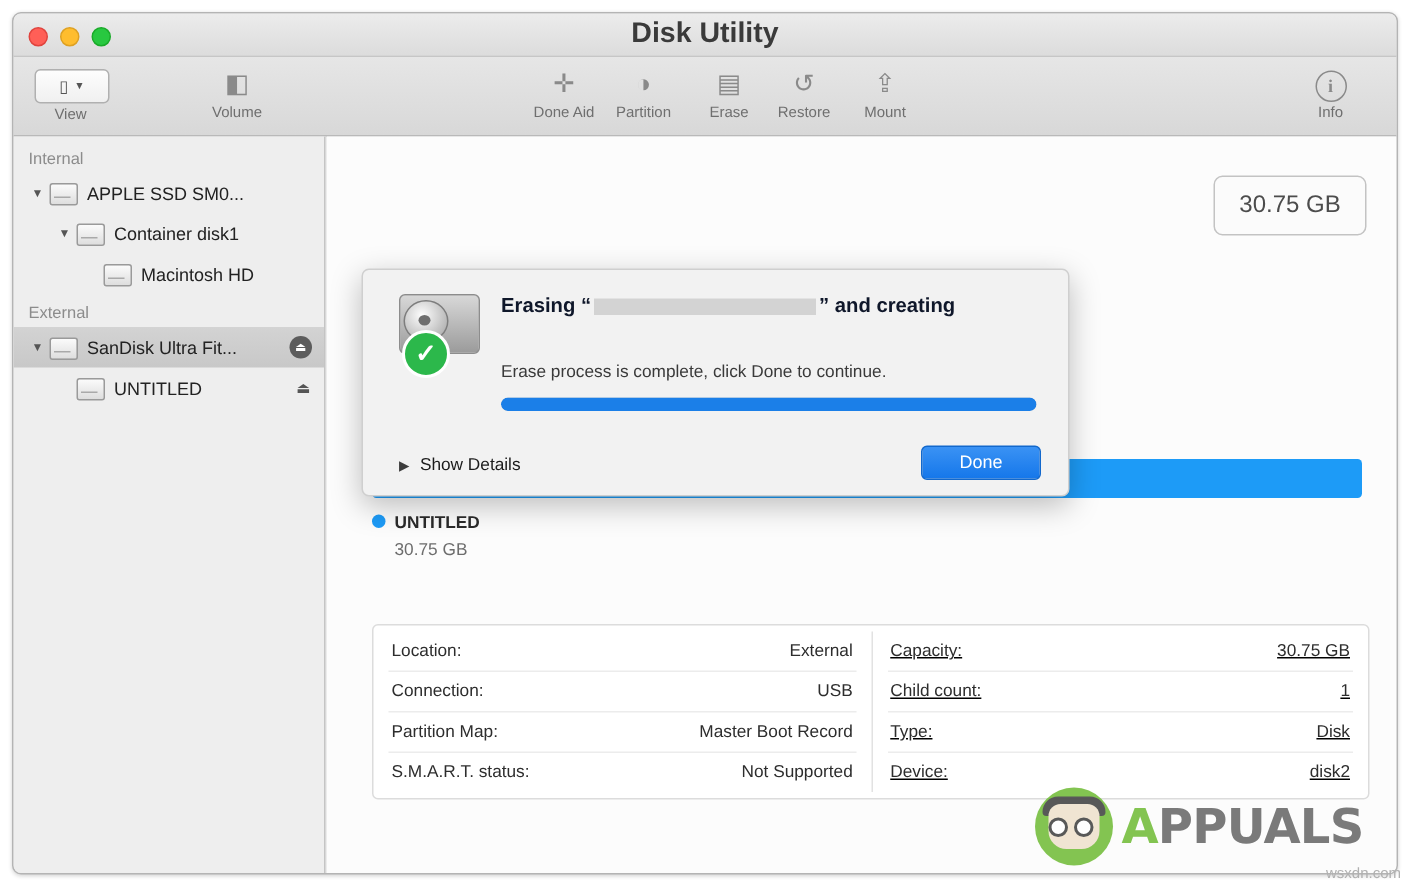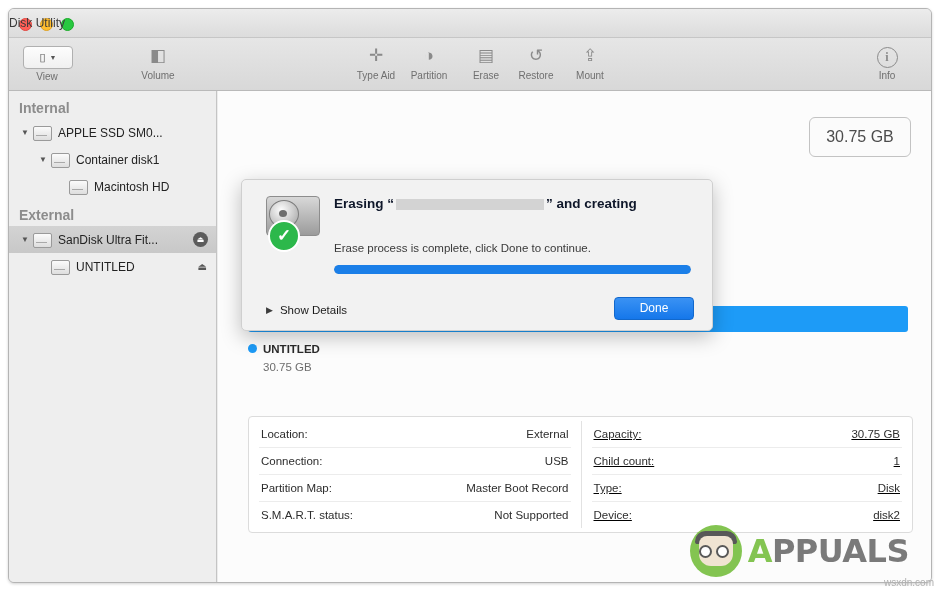--- a/index.html
+++ b/index.html
@@ -45,24 +45,25 @@
     height: 11px;
     border-radius: 50%;
     display: block;
   }
   .dot.red { background: #ff5f57; border: 1px solid #e0443e; }
   .dot.yellow { background: #ffbd2e; border: 1px solid #dea123; }
   .dot.green { background: #28c840; border: 1px solid #1aab29; }
   .title-text {
     position: absolute;
     width: 100%;
+    text-align: center;
     line-height: 28px;
-    font-size: 12px;
+    font-size: 19px;
     color: #3a3a3a;
-    font-weight: normal;
+    font-weight: bold;
   }
   
   .toolbar {
     position: relative;
     height: 52px;
     background: linear-gradient(#e6e6e6, #d8d8d8);
     border-bottom: 1px solid #b9b9b9;
   }
   .tb-item {
     position: absolute;
@@ -140,24 +141,24 @@
     width: 208px;
     height: 100%;
     background: #eeeeee;
     border-right: 1px solid #c4c4c4;
     font-size: 12px;
     color: #333;
     padding-top: 6px;
     box-sizing: border-box;
   }
   .side-header {
-    font-size: 14px;
+    font-size: 11px;
     color: #8c8c8c;
     padding: 3px 0 3px 10px;
-    font-weight: bold;
+    font-weight: normal;
   }
   .side-row {
     position: relative;
     height: 27px;
     display: flex;
     align-items: center;
     font-size: 12px;
     color: #222;
   }
   .side-row.selected {
@@ -513,21 +514,21 @@
       <span style="font-size:7px;">▼</span>
     </div>
     <div class="view-label">View</div>
 
     <div class="tb-item" style="left:118px;">
       <span class="tb-glyph">◧</span>
       <span class="tb-label">Volume</span>
     </div>
     <div class="tb-item" style="left:336px;">
       <span class="tb-glyph">✛</span>
-      <span class="tb-label">Type Aid</span>
+      <span class="tb-label">Done Aid</span>
     </div>
     <div class="tb-item" style="left:389px;">
       <span class="tb-glyph">◑</span>
       <span class="tb-label">Partition</span>
     </div>
     <div class="tb-item" style="left:446px;">
       <span class="tb-glyph">▤</span>
       <span class="tb-label">Erase</span>
     </div>
     <div class="tb-item" style="left:496px;">

